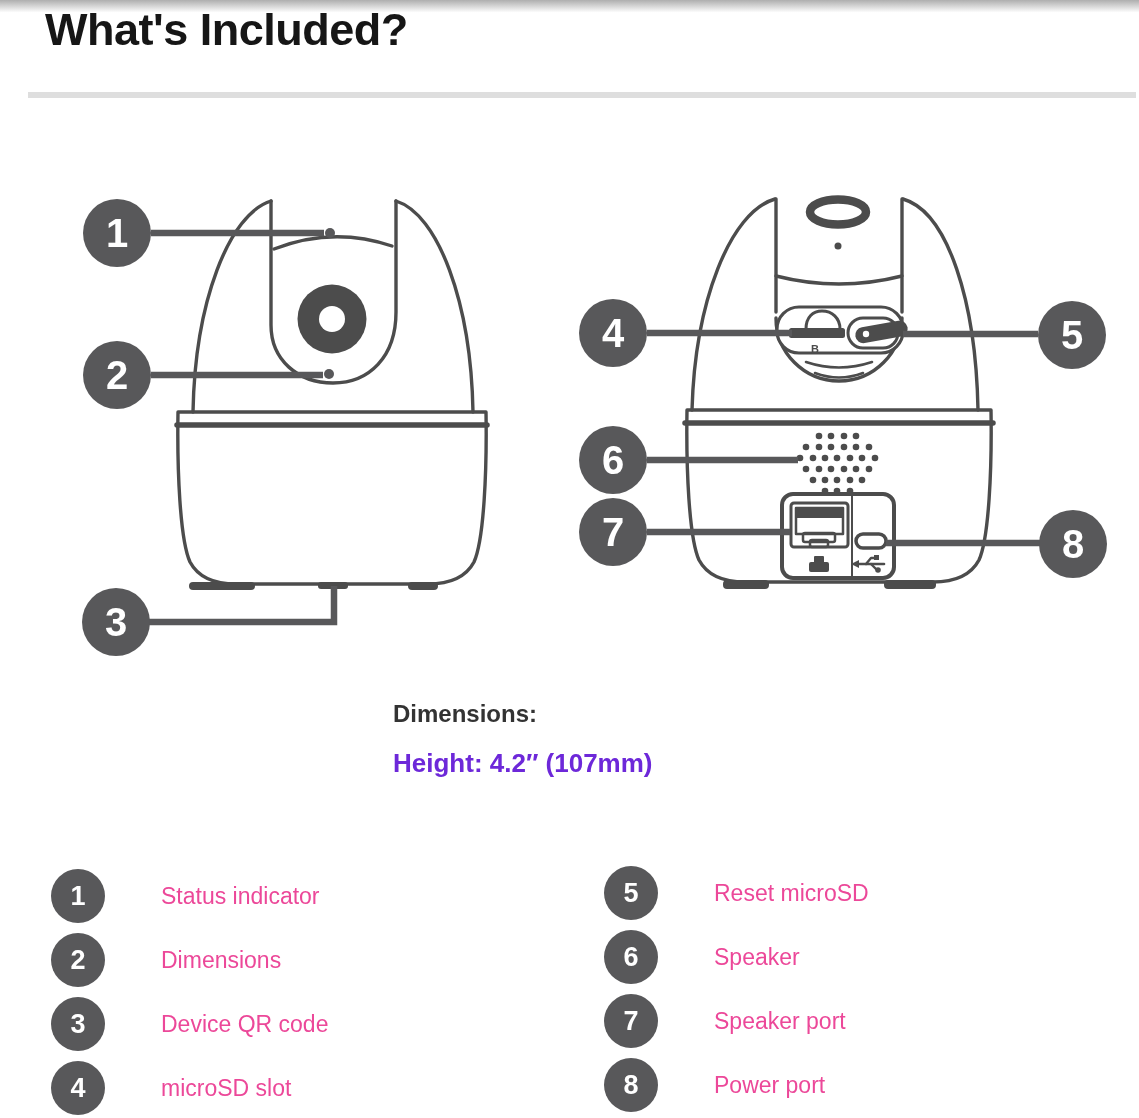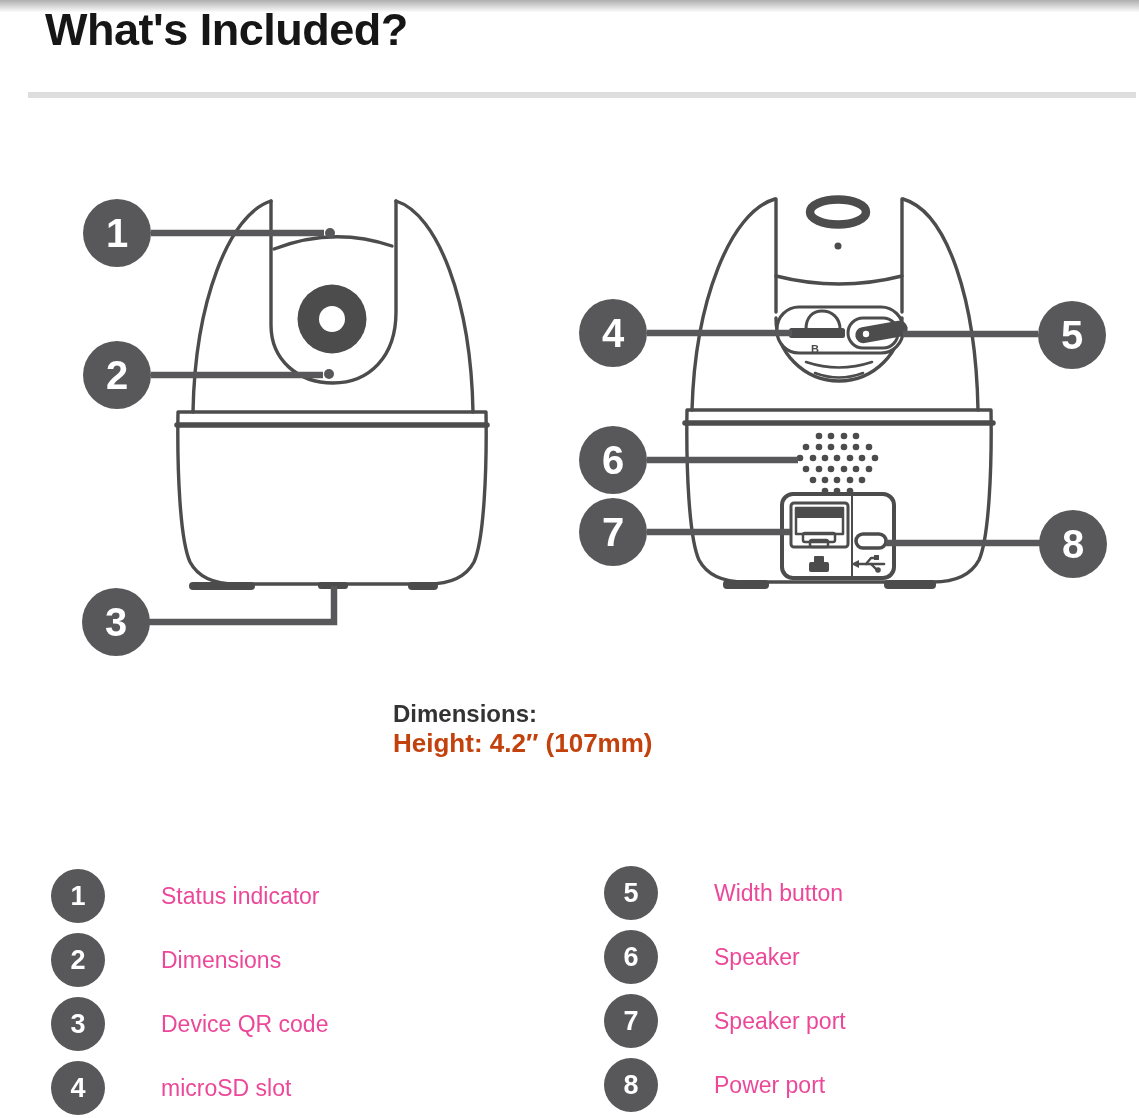--- a/index.html
+++ b/index.html
@@ -15,21 +15,21 @@
   svg.art{position:absolute;left:0;top:0;z-index:1;}
   .bubble{
     position:absolute;z-index:2;background:#58585a;border-radius:50%;
     color:#fff;display:flex;align-items:center;justify-content:center;
     font-weight:bold;
   }
   .bubble.big{width:68px;height:68px;font-size:40px;}
   .bubble.small{width:54px;height:54px;font-size:27px;}
   .dims{position:absolute;left:393px;top:700px;width:400px;z-index:2;}
   .dims .dims-heading{font-size:24px;font-weight:800;color:#333;}
-  .dims .dims-line{font-size:26px;font-weight:600;color:#c2410c;margin-top:0;}
+  .dims .dims-line{font-size:26px;font-weight:600;color:#6d28d9;margin-top:20px;}
   .legend-col{position:absolute;z-index:2;display:flex;flex-direction:column;gap:10px;}
   .legend-col.left{left:51px;top:869px;}
   .legend-col.right{left:604px;top:866px;}
   .legend-row{display:flex;align-items:center;height:54px;gap:17px;}
   .legend-row .bubble{position:static;flex:0 0 auto;}
   .legend-label{font-size:23px;font-weight:400;color:#ec4899;white-space:nowrap;margin-left:39px;}
 </style>
 </head>
 <body>
 
@@ -191,21 +191,21 @@
   </div>
   <div class="legend-row">
     <span class="bubble small">4</span>
     <span class="legend-label">microSD slot</span>
   </div>
 </div>
 
 <div class="legend-col right">
   <div class="legend-row">
     <span class="bubble small">5</span>
-    <span class="legend-label">Width button</span>
+    <span class="legend-label">Reset microSD</span>
   </div>
   <div class="legend-row">
     <span class="bubble small">6</span>
     <span class="legend-label">Speaker</span>
   </div>
   <div class="legend-row">
     <span class="bubble small">7</span>
     <span class="legend-label">Speaker port</span>
   </div>
   <div class="legend-row">

